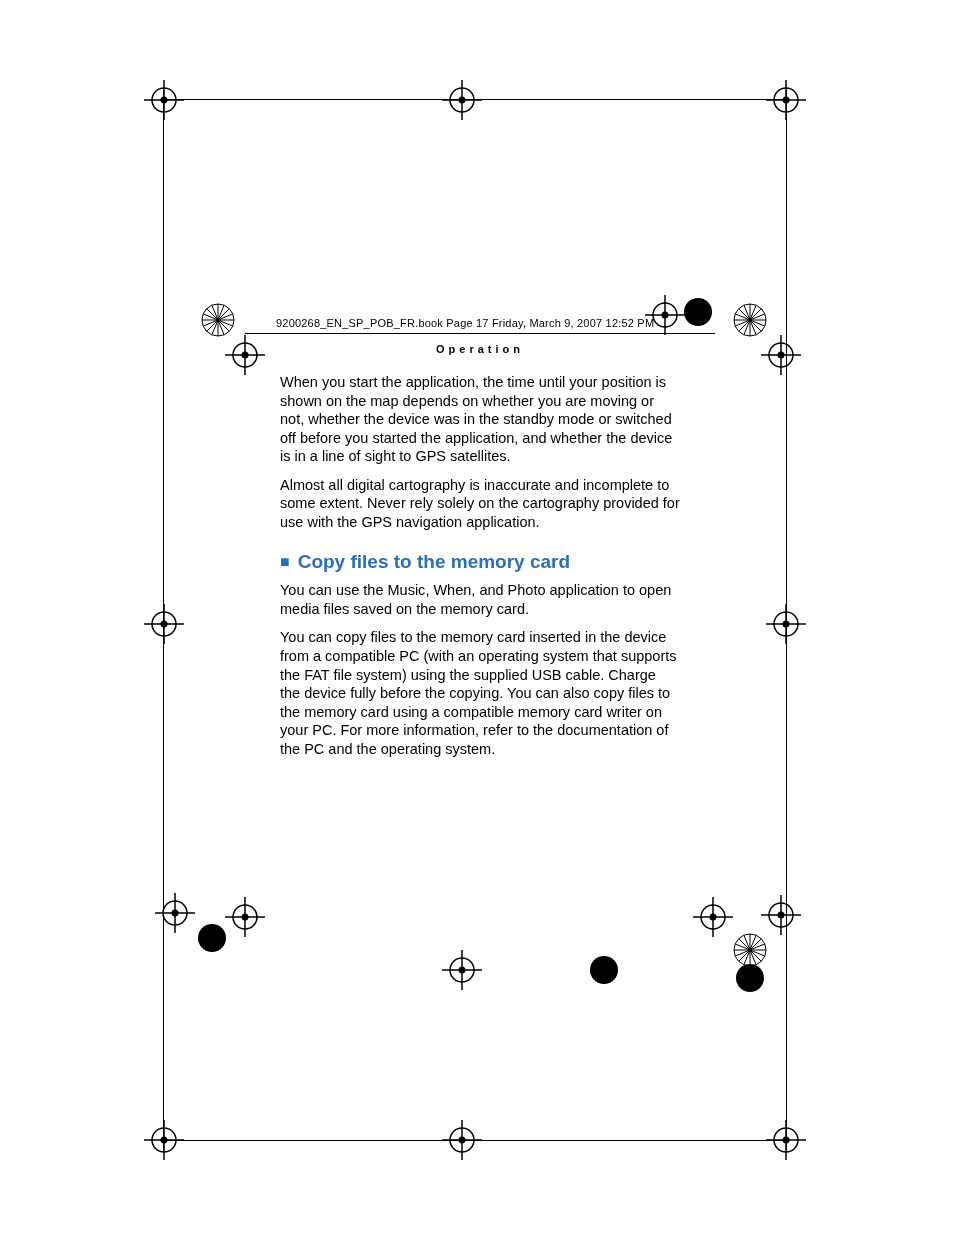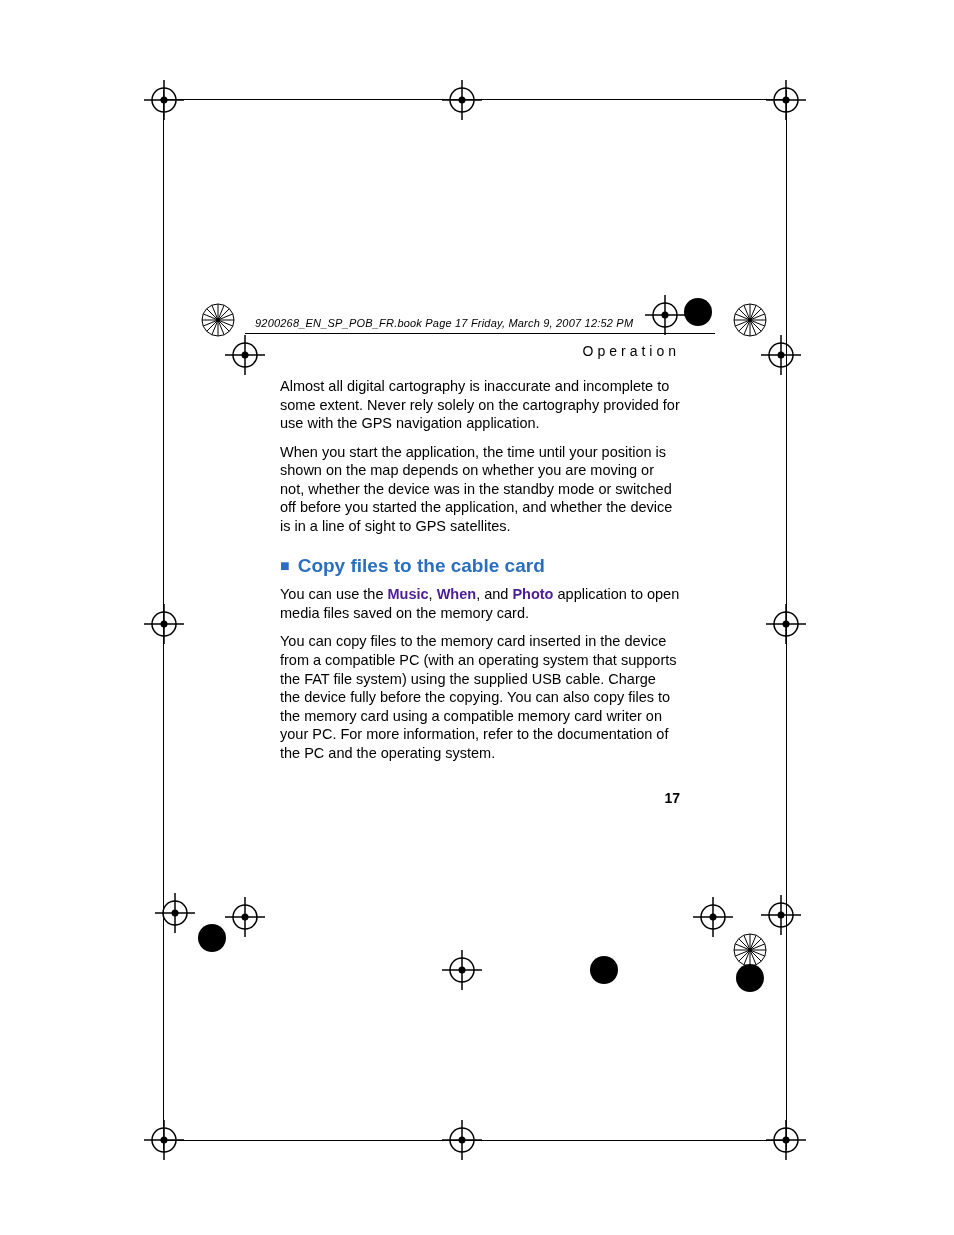--- a/index.html
+++ b/index.html
@@ -14,32 +14,31 @@
     overflow: hidden;
   }
   .page {
     position: absolute;
     left: 280px;
     top: 315px;
     width: 400px;
   }
   .header-line {
     position: absolute;
-    left: 255px;
+    left: 276px;
     top: 317px;
     font-size: 11px;
     color: #000;
     letter-spacing: 0.2px;
-    font-style: italic;
   }
   .section-label {
-    text-align: right;
-    font-size: 14px;
+    text-align: center;
+    font-size: 11px;
     letter-spacing: 4px;
-    font-weight: normal;
+    font-weight: bold;
     margin-bottom: 18px;
     margin-top: 28px;
   }
   .body-text {
     font-size: 14.5px;
     line-height: 1.28;
     margin-bottom: 10px;
     font-weight: 400;
   }
   .heading {
@@ -49,22 +48,21 @@
     margin-top: 20px;
     margin-bottom: 8px;
   }
   .heading .sq {
     color: #2a6fbf;
     margin-right: 8px;
     font-size: 16px;
     vertical-align: 1px;
   }
   .link {
-    color: #4c1d95;
-    font-weight: bold;
+    color: #000000;
   }
   .page-num {
     text-align: right;
     font-weight: bold;
     font-size: 14px;
     margin-top: 28px;
   }
   
   .reg {
     position: absolute;
@@ -82,33 +80,32 @@
   }
 </style>
 </head>
 <body>
 
 <div class="header-line">9200268_EN_SP_POB_FR.book  Page 17  Friday, March 9, 2007  12:52 PM</div>
 
 <div class="page">
   <div class="section-label">Operation</div>
 
+  <div class="body-text">When you start the application, the time until your position is shown on the map depends on whether you are moving or not, whether the device was in the standby mode or switched off before you started the application, and whether the device is in a line of sight to GPS satellites.</div>
   <div class="body-text">Almost all digital cartography is inaccurate and incomplete to some extent. Never rely solely on the cartography provided for use with the GPS navigation application.</div>
-  <div class="body-text">When you start the application, the time until your position is shown on the map depends on whether you are moving or not, whether the device was in the standby mode or switched off before you started the application, and whether the device is in a line of sight to GPS satellites.</div>
 
   <div class="heading">
-    <span class="sq">■</span><span>Copy files to the cable card</span>
+    <span class="sq">■</span><span>Copy files to the memory card</span>
   </div>
   <div class="body-text">
     <span>You can use the </span><span class="link">Music</span><span>, </span><span class="link">When</span><span>, and </span><span class="link">Photo</span><span> application to open media files saved on the memory card.</span>
   </div>
   <div class="body-text">You can copy files to the memory card inserted in the device from a compatible PC (with an operating system that supports the FAT file system) using the supplied USB cable. Charge the device fully before the copying. You can also copy files to the memory card using a compatible memory card writer on your PC. For more information, refer to the documentation of the PC and the operating system.</div>
 
 
-  <div class="page-num">17</div>
 </div>
 
 <svg width="0" height="0" style="position:absolute">
   <defs>
     <g id="crosshair">
       <circle cx="0" cy="0" r="12" fill="none" stroke="#000" stroke-width="1.5"></circle>
       <circle cx="0" cy="0" r="3.5" fill="#000"></circle>
       <line x1="-20" y1="0" x2="20" y2="0" stroke="#000" stroke-width="1.5"></line>
       <line x1="0" y1="-20" x2="0" y2="20" stroke="#000" stroke-width="1.5"></line>
     </g>

